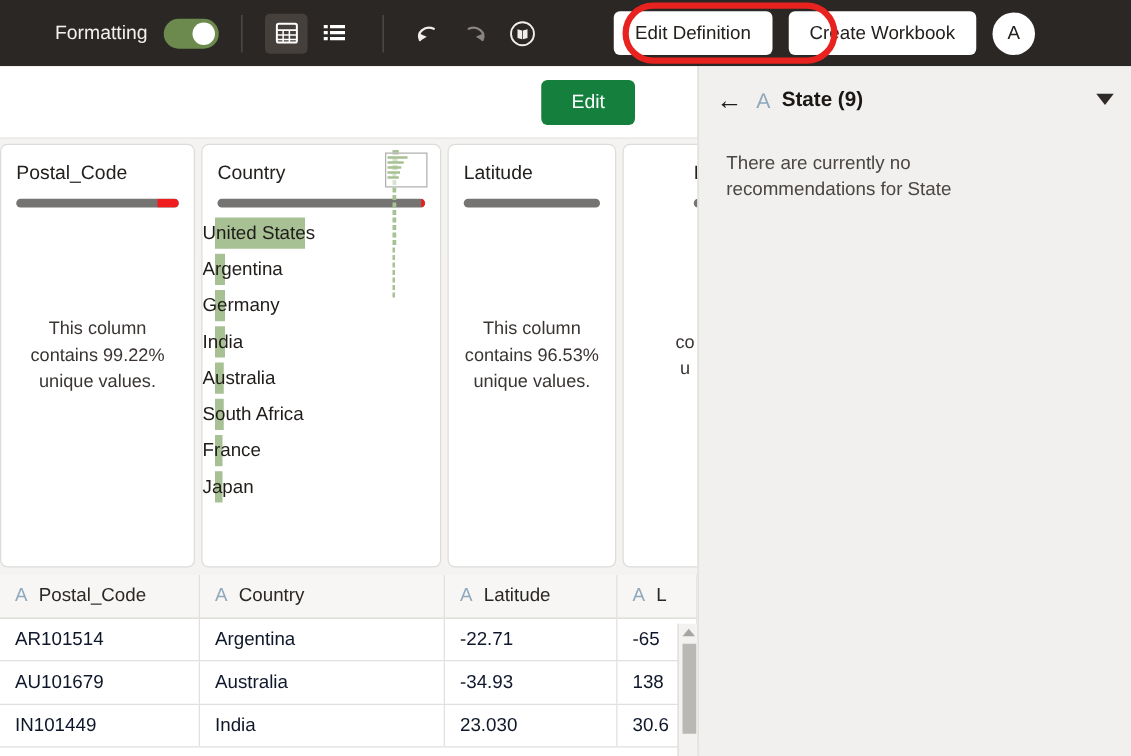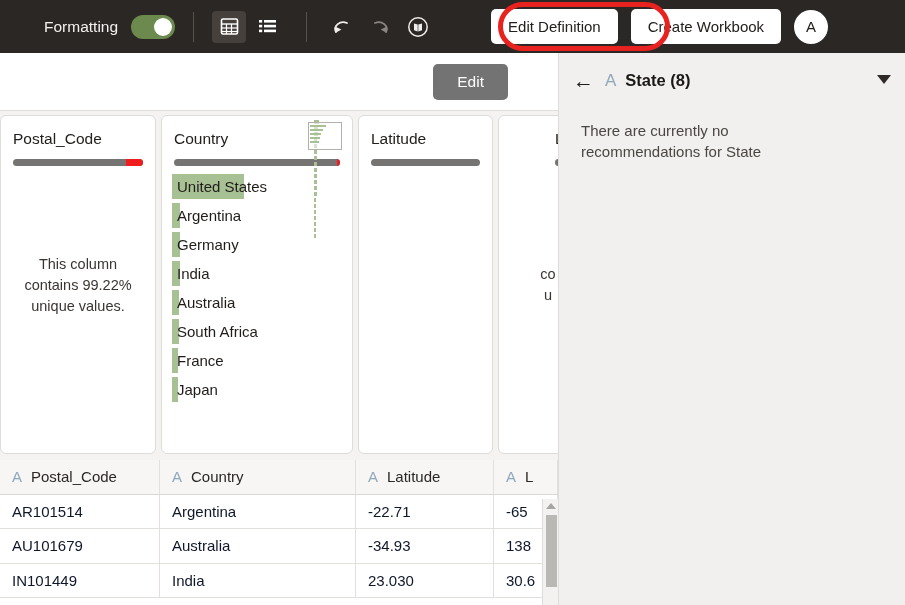--- a/index.html
+++ b/index.html
@@ -98,21 +98,21 @@
     background: #ffffff;
   }
   .edit-row {
     height: 58px;
     position: relative;
     border-bottom: 1px solid #e2e0dd;
   }
   .edit-btn {
     position: absolute;
     right: 50px; top: 11px;
-    background: #737373;
+    background: #15803d;
     color: #ffffff;
     border: none;
     border-radius: 5px;
     height: 36px;
     padding: 0 24px;
     font-size: 15.5px;
     font-family: "Liberation Sans", "DejaVu Sans", sans-serif;
     cursor: pointer;
   }
 
@@ -179,21 +179,20 @@
     position: absolute;
     left: 10px; top: 2px;
     height: 25px;
     background: #a8c194;
   }
   .vallabel {
     position: relative;
     z-index: 2;
     font-size: 15px;
     color: #201c1a;
-    padding-left: 15px;
     white-space: nowrap;
   }
   
   .mini {
     position: absolute;
     right: 8px; top: 4px;
     width: 44px; height: 290px;
   }
   .mini .strip {
     position: absolute;
@@ -485,20 +484,21 @@
           <div class="lrow" style="width:11px;height:2px;margin-top:2px"></div>
           <div class="lrow" style="width:10px;height:2px;margin-top:2px"></div>
           <div class="lrow" style="width:9px;height:2px;margin-top:2px"></div>
         </div>
       </div>
     </div>
 
     <div class="card" style="width:135px;">
       <div class="ctitle">Latitude</div>
       <div class="qbar"></div>
+      <div class="uniq-msg">This column contains 96.53% unique values.</div>
     </div>
 
     <div class="card" style="width:100px;padding-left:44px;">
       <div class="ctitle">Lon</div>
       <div class="qbar"></div>
       <div class="uniq-msg" style="white-space:pre-line">co
 u</div>
     </div>
   </div>
 
@@ -547,17 +547,17 @@
       <div class="uparrow"></div>
       <div class="thumb"></div>
     </div>
   </div>
 </div>
 
 <div class="rpanel">
   <div class="rhead">
     <span class="back-arrow">←</span>
     <span class="rtypechip">A</span>
-    <span class="rtitle">State (8)</span>
+    <span class="rtitle">State (9)</span>
     <span class="rchevron"></span>
   </div>
   <div class="rbody">There are currently no recommendations for State</div>
 </div>
 
 </body></html>

